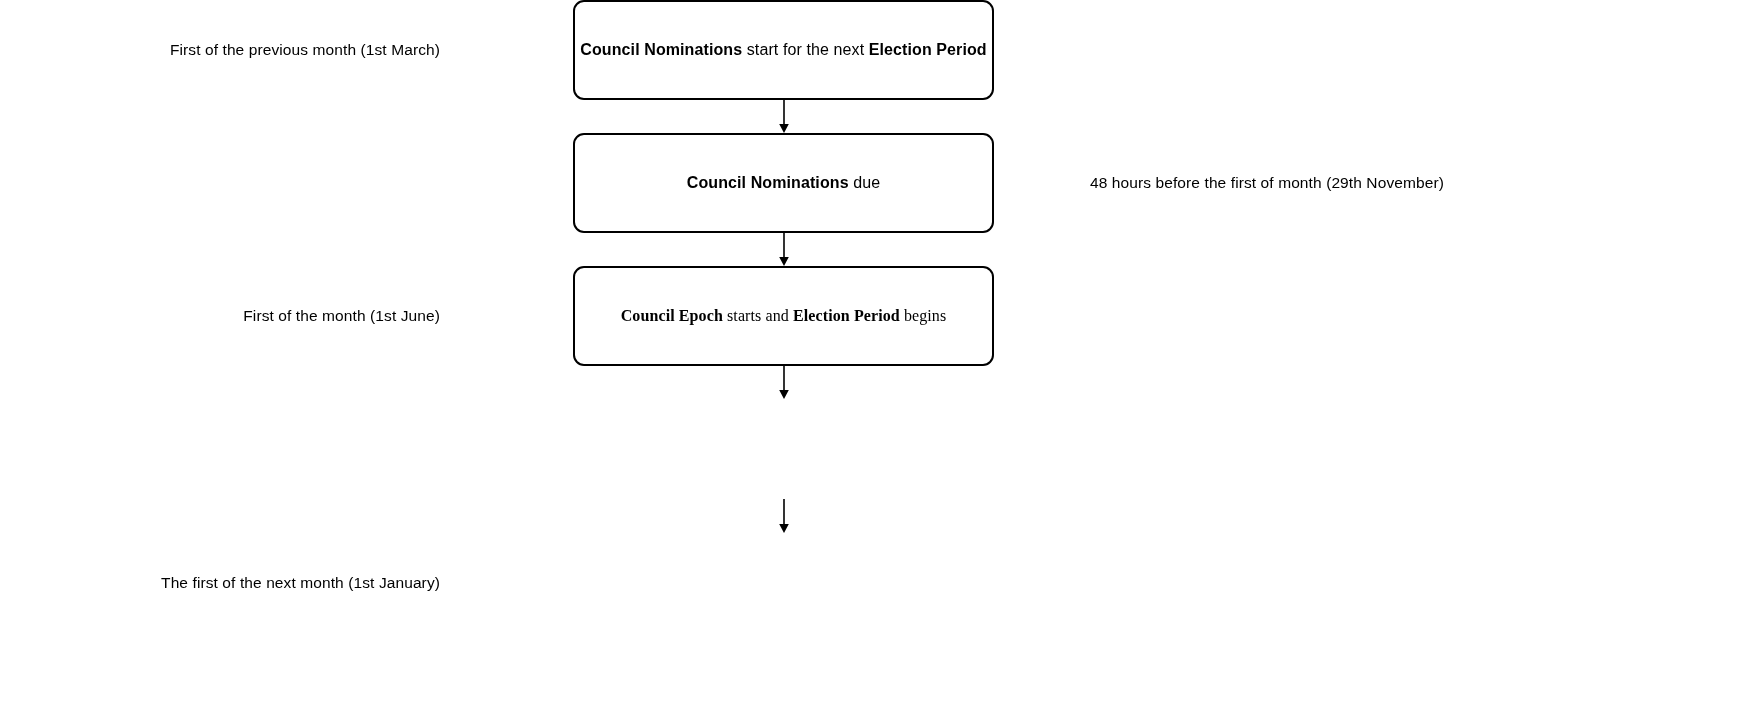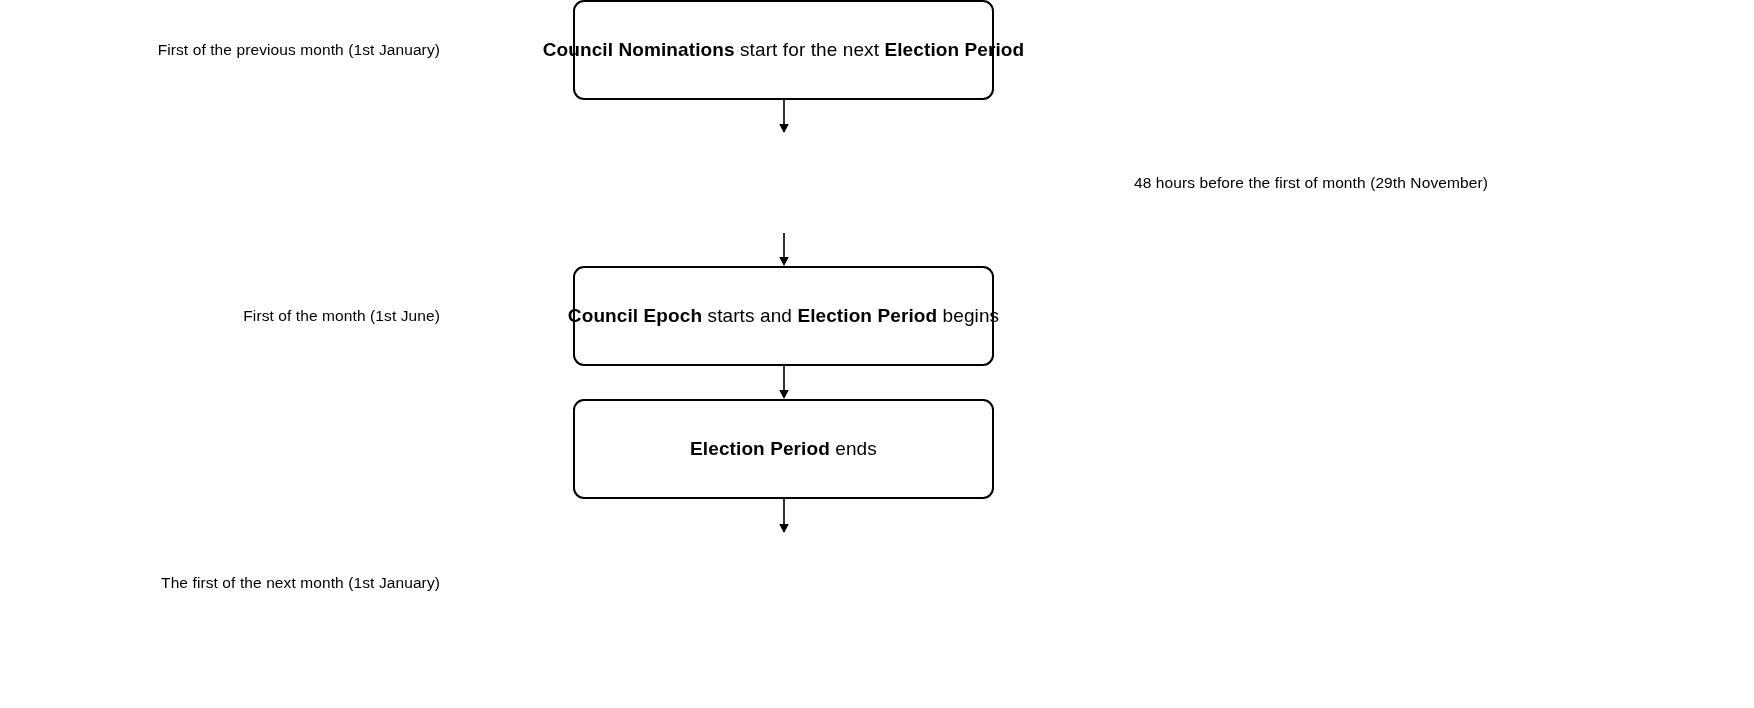--- a/index.html
+++ b/index.html
@@ -30,21 +30,21 @@
     box-sizing: border-box;
     background: #ffffff;
     border: 2px solid #000000;
     border-radius: 11px;
     display: flex;
     align-items: center;
     justify-content: center;
     text-align: center;
   }
   .node-label {
-    font-size: 19px;
+    font-size: 16px;
     line-height: 1.25;
     letter-spacing: 0.1px;
     padding: 0 1px;
     white-space: nowrap;
   }
   .node-label b {
     font-weight: bold;
   }
 
   
@@ -53,21 +53,21 @@
     font-size: 15.5px;
     line-height: 1.25;
     letter-spacing: 0.1px;
     white-space: nowrap;
   }
   .annot.left {
     right: 1314px;   
     text-align: right;
   }
   .annot.right {
-    left: 1134px;
+    left: 1090px;
     text-align: left;
   }
 
   
   .connector {
     position: absolute;
     left: 776px;
     width: 16px;
     overflow: visible;
   }
@@ -75,29 +75,29 @@
     display: block;
   }
 </style>
 </head>
 <body>
 
 <div id="diagram">
     <div class="node" style="top: 0px;">
       <div class="node-label"><b>Council Nominations</b><span> start for the next </span><b>Election Period</b></div>
     </div>
-    <div class="annot left" style="top: 40px;">First of the previous month (1st January)</div>
+    <div class="annot left" style="top: 40px;">First of the previous month (1st March)</div>
+    <div class="node" style="top: 133px;">
+      <div class="node-label"><b>Council Nominations</b><span> due</span></div>
+    </div>
     <div class="annot right" style="top: 173px;">48 hours before the first of month (29th November)</div>
-    <div class="node" style="top: 266px;">
+    <div class="node" style="top: 266px; font-family: Liberation Serif, serif;">
       <div class="node-label"><b>Council Epoch</b><span> starts and </span><b>Election Period</b><span> begins</span></div>
     </div>
     <div class="annot left" style="top: 306px;">First of the month (1st June)</div>
-    <div class="node" style="top: 399px;">
-      <div class="node-label"><b>Election Period</b><span> ends</span></div>
-    </div>
     <div class="annot left" style="top: 573px;">The first of the next month (1st January)</div>
     <div class="connector" style="top: 100px; height: 33px;">
       <svg width="16" height="33" viewBox="0 0 16 33">
         <line x1="8" y1="0" x2="8" y2="25" stroke="#000000" stroke-width="1.6"></line>
         <polygon points="8,33 3.2,24 12.8,24" fill="#000000"></polygon>
       </svg>
     </div>
     <div class="connector" style="top: 233px; height: 33px;">
       <svg width="16" height="33" viewBox="0 0 16 33">
         <line x1="8" y1="0" x2="8" y2="25" stroke="#000000" stroke-width="1.6"></line>

